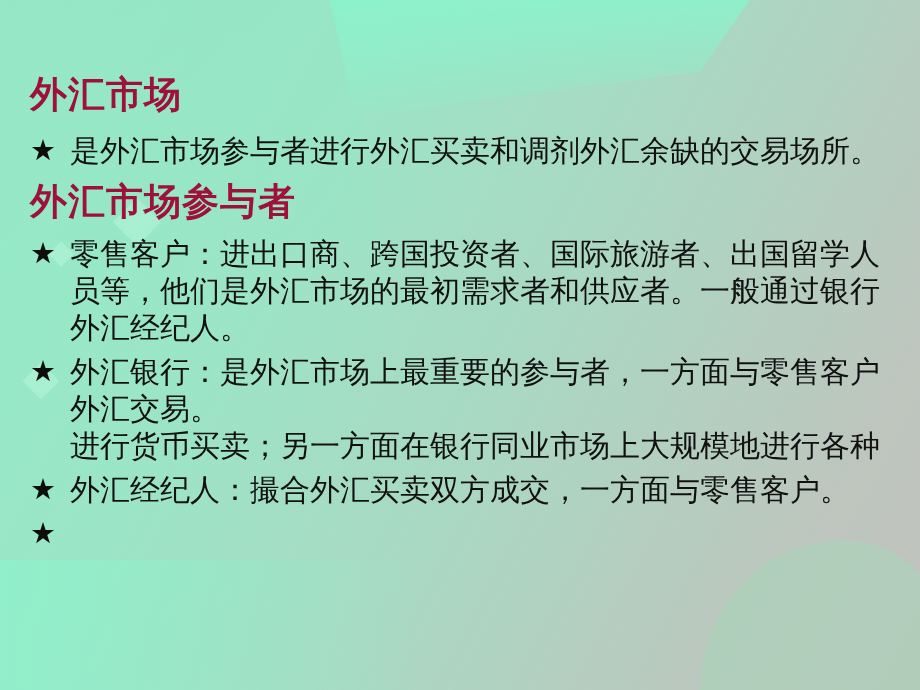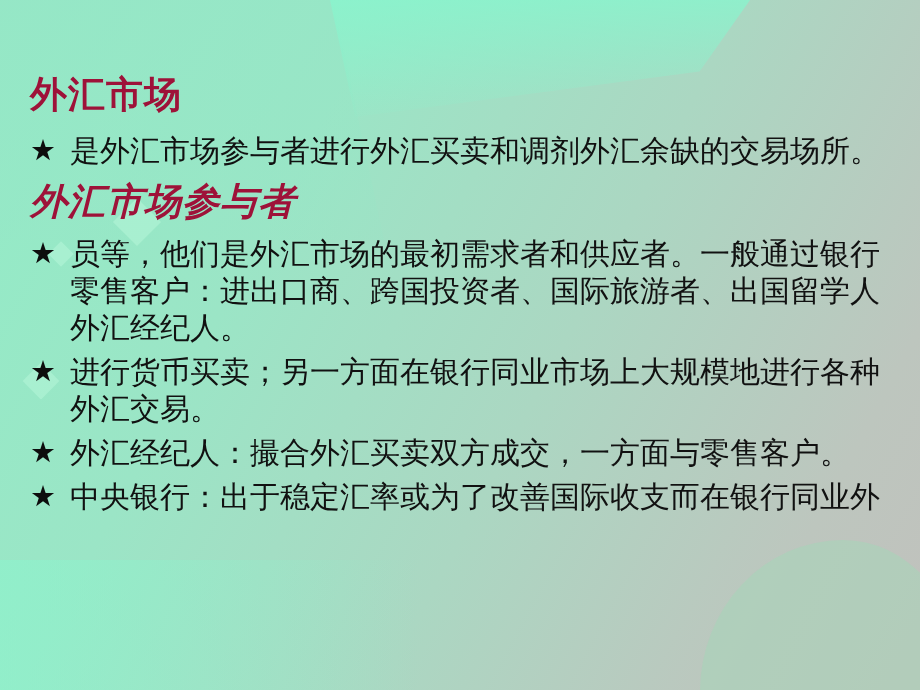--- a/index.html
+++ b/index.html
@@ -38,21 +38,21 @@
   .d3{left:52px;top:245px;width:18px;height:18px;}
 
   .content{
     position:absolute;left:30px;top:0;width:862px;
   }
   .heading{
     font-size:37px;font-weight:bold;line-height:1.18;
     letter-spacing:1px;
   }
   .h1{margin:73px 0 0 0;}
-  .h2{margin:11px 0 12px 0;font-style:italic;}
+  .h2{margin:11px 0 12px 0;}
   .para{
     display:flex;align-items:flex-start;
     font-size:30px;line-height:37px;color:#111111;
   }
   .p-intro{margin-top:15px;}
   .p-item{margin-top:7px;}
   .star{
     flex:0 0 40px;font-size:29px;line-height:37px;color:#0d0d0d;
   }
   .text{flex:1 1 auto;}
@@ -80,42 +80,42 @@
       <div class="text">
         <div class="ln">是外汇市场参与者进行外汇买卖和调剂外汇余缺的交易场所。</div>
       </div>
     </div>
 
     <div class="heading h2" style="color: rgb(158, 18, 57);">外汇市场参与者</div>
 
     <div class="para p-item">
       <span class="star">★</span>
       <div class="text">
+        <div class="ln">零售客户：进出口商、跨国投资者、国际旅游者、出国留学人</div>
         <div class="ln">员等，他们是外汇市场的最初需求者和供应者。一般通过银行</div>
-        <div class="ln">零售客户：进出口商、跨国投资者、国际旅游者、出国留学人</div>
         <div class="ln">外汇经纪人。</div>
       </div>
     </div>
 
     <div class="para p-item">
       <span class="star">★</span>
       <div class="text">
+        <div class="ln">外汇银行：是外汇市场上最重要的参与者，一方面与零售客户</div>
+        <div class="ln">外汇交易。</div>
         <div class="ln">进行货币买卖；另一方面在银行同业市场上大规模地进行各种</div>
-        <div class="ln">外汇交易。</div>
       </div>
     </div>
 
     <div class="para p-item">
       <span class="star">★</span>
       <div class="text">
         <div class="ln">外汇经纪人：撮合外汇买卖双方成交，一方面与零售客户。</div>
       </div>
     </div>
 
     <div class="para p-item">
       <span class="star">★</span>
       <div class="text">
-        <div class="ln">中央银行：出于稳定汇率或为了改善国际收支而在银行同业外</div>
       </div>
     </div>
 
   </div>
 </div>
 
 </body></html>

